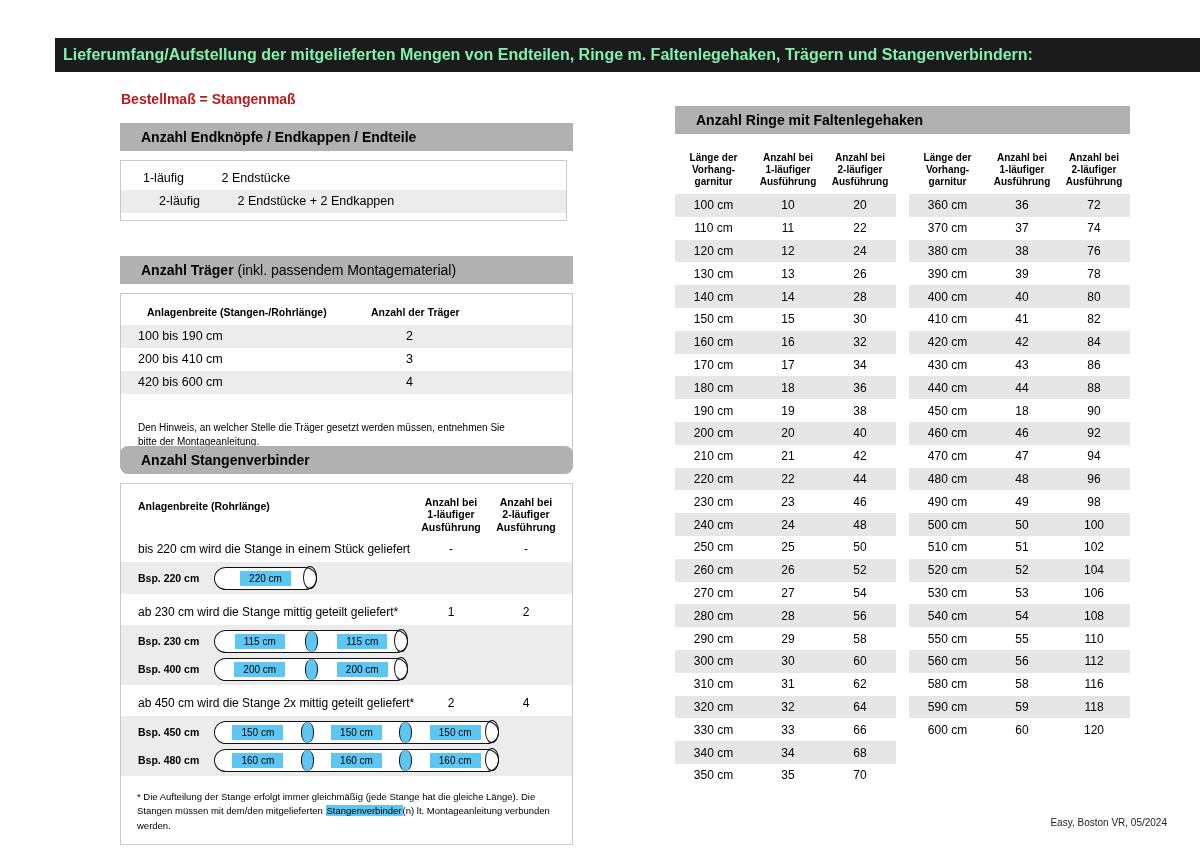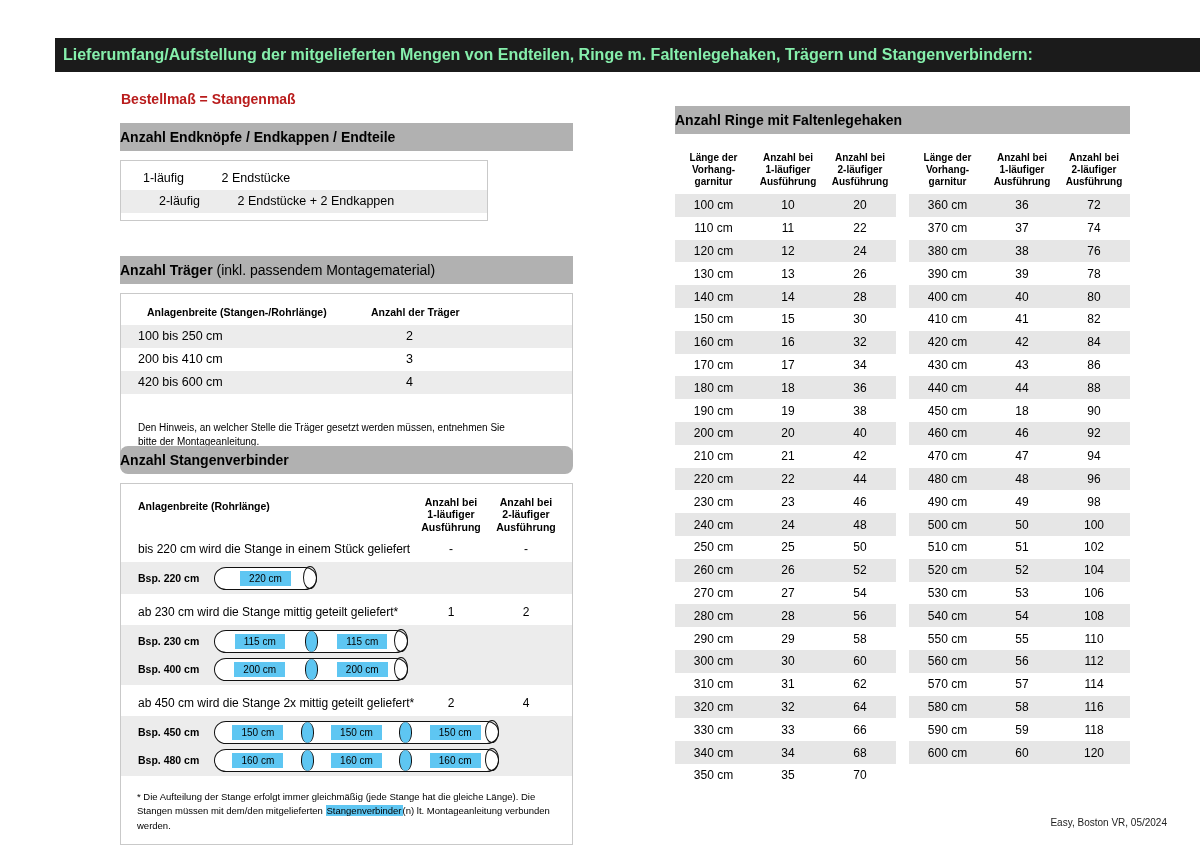--- a/index.html
+++ b/index.html
@@ -7,31 +7,31 @@
   body { font-family:"Liberation Sans", sans-serif; color:#000; }
   .page { position:relative; width:1200px; height:849px; background:#fff; overflow:hidden; }
 
   .title-bar { position:absolute; left:55px; top:38px; width:1145px; height:34px;
     background:#1b1b1b; color:#86efac; font-weight:bold; font-size:16px; line-height:34px;
     padding-left:8px; white-space:nowrap; }
 
   .red-note { position:absolute; left:121px; top:91px; color:#b91c1c; font-weight:bold; font-size:14px; }
 
   .sec-header { position:absolute; background:#b1b1b1; height:28px; line-height:28px;
-    padding-left:0; font-size:14px; color:#000; font-weight:bold; }
+    padding-left:21px; font-size:14px; color:#000; font-weight:bold; }
   .sec-header .normal { font-weight:normal; }
   #sec-endteile  { left:120px; top:123px; width:453px; }
   #sec-traeger   { left:120px; top:256px; width:453px; }
   #sec-verbinder { left:120px; top:446px; width:453px;border-radius:8px; }
   #sec-ringe     { left:675px; top:106px; width:455px; }
 
   .box { position:absolute; background:#fff; border:1px solid #c9c9c9; }
 
   
-  #box-endteile { left:120px; top:160px; width:368px; padding:6px 0 7px; }
+  #box-endteile { left:120px; top:160px; width:447px; padding:6px 0 7px; }
   .et-row { height:23px; line-height:23px; font-size:12.5px; padding-left:22px; }
   .et-label { display:inline-block; width:75px; }
   .stripe { background:#ececec;padding-left:38px; }
 
   
   #box-traeger { left:120px; top:293px; width:453px; padding-bottom:11px; }
   .tr-head { position:relative; height:31px; }
   .tr-head .c1 { position:absolute; left:26px; top:12px; font-size:10.5px; font-weight:bold; }
   .tr-head .c2 { position:absolute; left:250px; top:12px; font-size:10.5px; font-weight:bold; }
   .tr-row { position:relative; height:23px; line-height:23px; font-size:12.5px; }
@@ -106,21 +106,21 @@
 
   <div class="sec-header" id="sec-traeger">
     <span>Anzahl Träger</span><span class="normal"> (inkl. passendem Montagematerial)</span>
   </div>
   <div class="box" id="box-traeger">
     <div class="tr-head">
       <span class="c1">Anlagenbreite (Stangen-/Rohrlänge)</span>
       <span class="c2">Anzahl der Träger</span>
     </div>
     <div class="tr-row stripe">
-      <span class="c1">100 bis 250 cm</span>
+      <span class="c1">100 bis 190 cm</span>
       <span class="c2">2</span>
     </div>
     <div class="tr-row">
       <span class="c1">200 bis 410 cm</span>
       <span class="c2">3</span>
     </div>
     <div class="tr-row stripe">
       <span class="c1">420 bis 600 cm</span>
       <span class="c2">4</span>
     </div>
@@ -569,25 +569,20 @@
             <td>55</td>
             <td>110</td>
           </tr>
 
           <tr>
             <td>560 cm</td>
             <td>56</td>
             <td>112</td>
           </tr>
 
-          <tr>
-            <td>570 cm</td>
-            <td>57</td>
-            <td>114</td>
-          </tr>
 
           <tr>
             <td>580 cm</td>
             <td>58</td>
             <td>116</td>
           </tr>
 
           <tr>
             <td>590 cm</td>
             <td>59</td>

